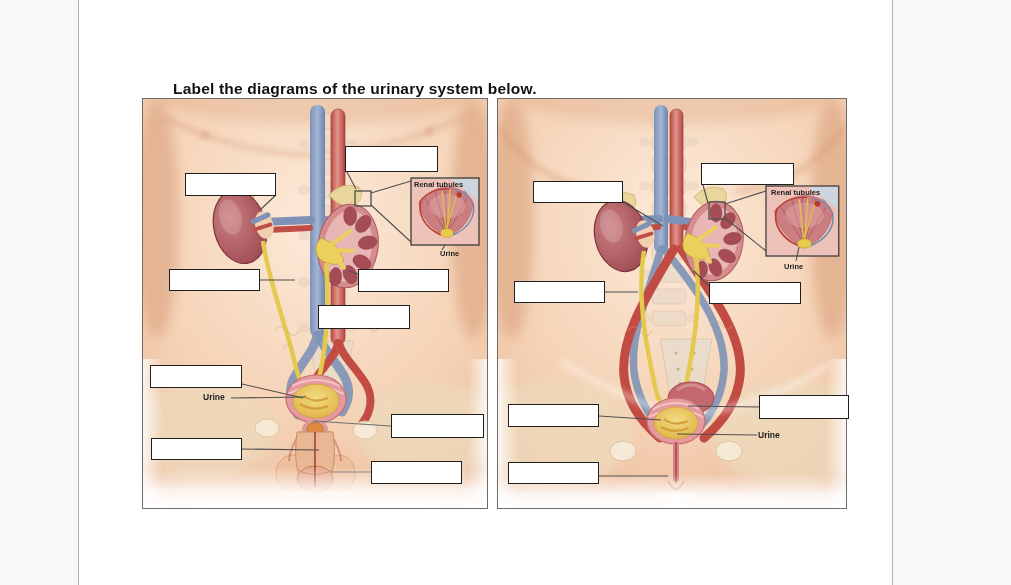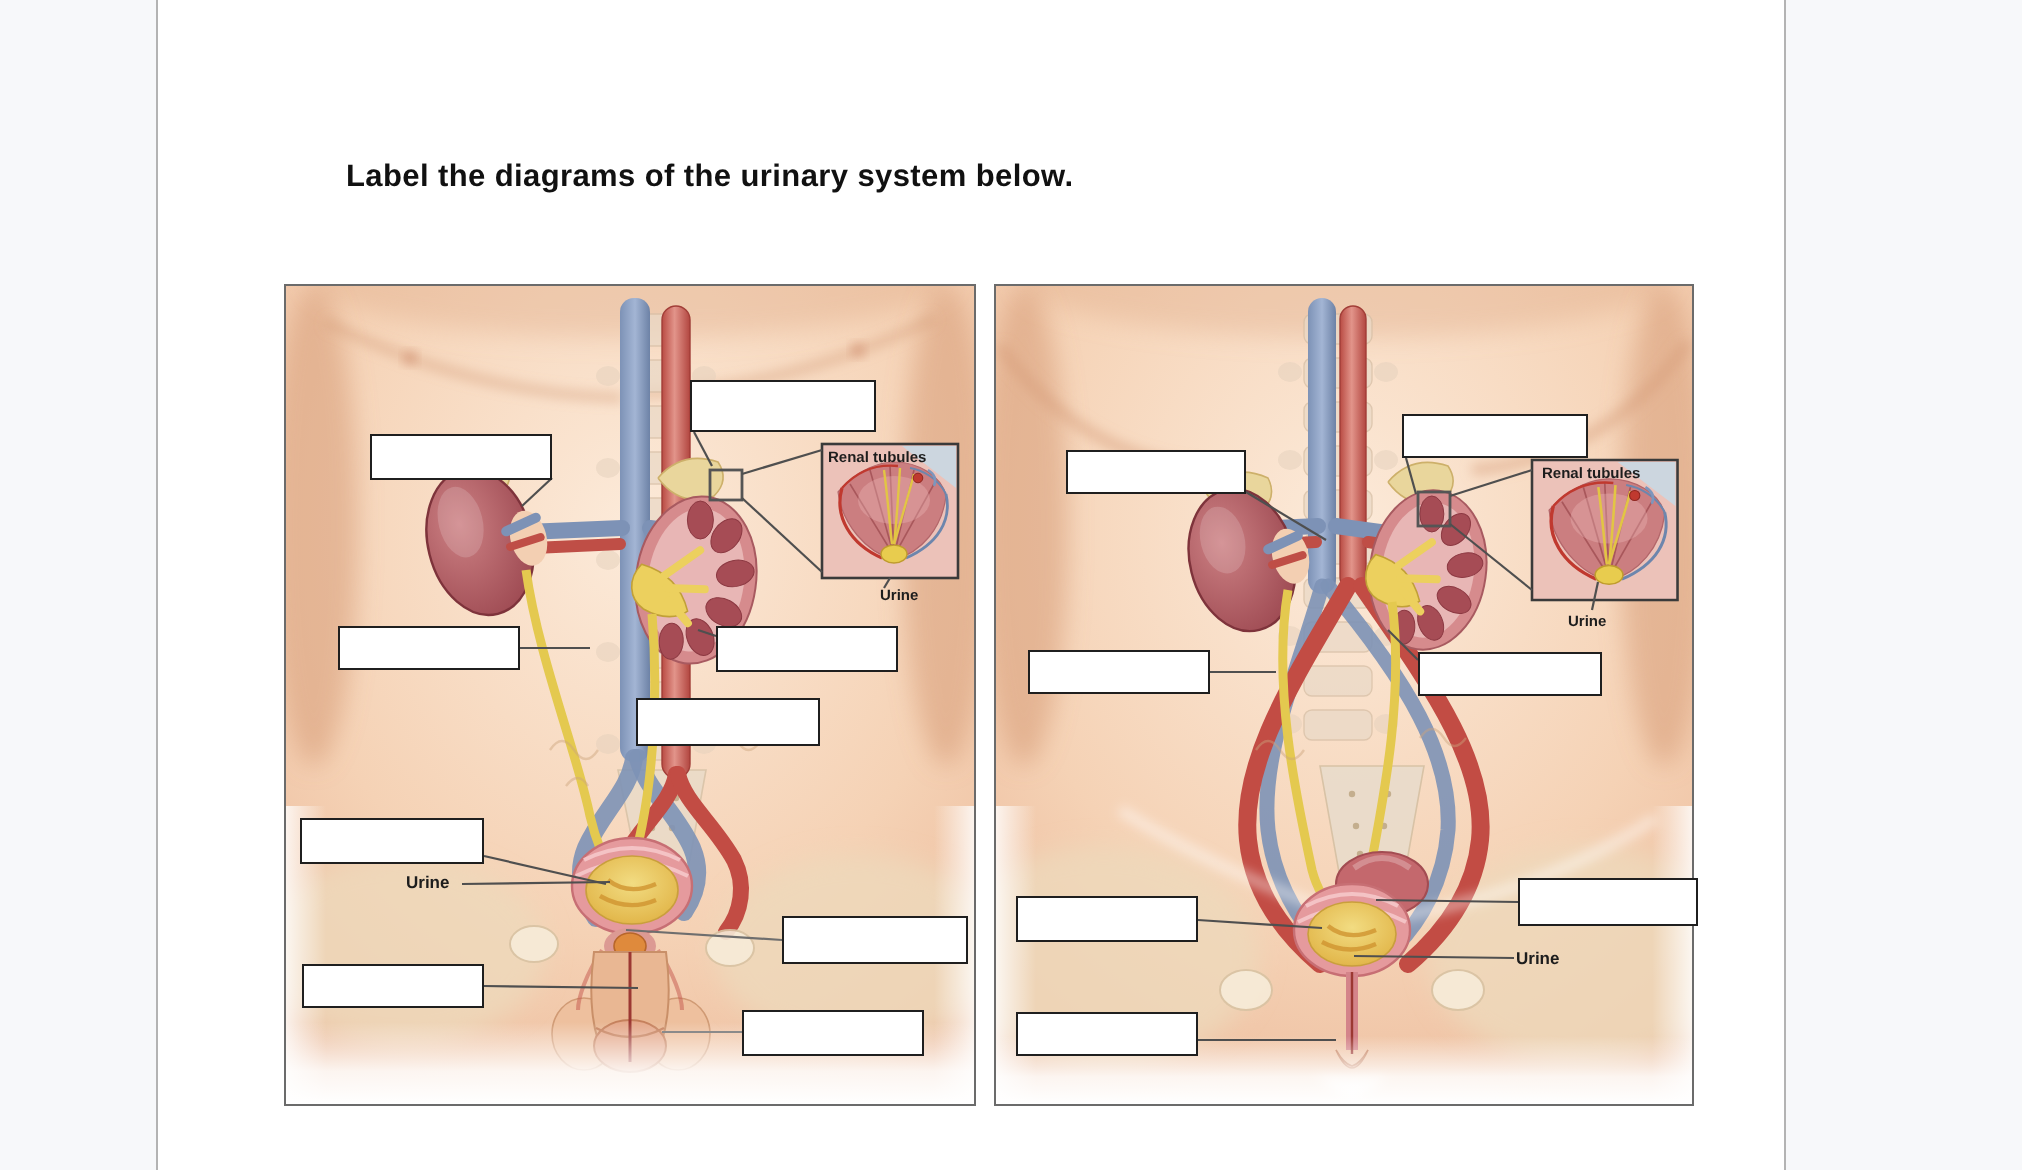--- a/index.html
+++ b/index.html
@@ -3,21 +3,21 @@
 <meta charset="utf-8">
 <style>
   html,body{margin:0;padding:0;}
   body{background:#f7f8fa;font-family:"Liberation Sans",sans-serif;}
   .stage{position:relative;width:1011px;height:585px;overflow:hidden;background:#f7f8fa;}
   .sheet{position:absolute;left:78px;top:0;width:815px;height:585px;background:#ffffff;
          border-left:1px solid #b3b3b3;border-right:1px solid #b3b3b3;box-sizing:border-box;}
   .title{position:absolute;left:173px;top:36px;font-size:15.5px;font-weight:600;color:#111;
          letter-spacing:.2px;white-space:nowrap;margin-top:44px;}
   .panel{position:absolute;top:98px;height:409px;background:#3b82f6;border:1.6px solid #6b6b6b;
-         box-sizing:content-box;margin-top:44px;}
+         box-sizing:content-box;}
   .panel-m{left:142px;width:344px;}
   .panel-f{left:497px;width:348px;}
   .art,.lines{position:absolute;left:0;top:0;}
   .art{z-index:1;}
   .lines{z-index:2;overflow:visible;}
   .hid{position:absolute;z-index:2;font-size:10.5px;font-weight:700;color:#262626;
        letter-spacing:.2px;white-space:nowrap;}
   .abox{position:absolute;z-index:3;background:#fff;border:1.6px solid #1f1f1f;box-sizing:border-box;
         font-size:9px;color:#111;}
   .lbl{position:absolute;z-index:4;color:#1d1d1d;white-space:nowrap;}

